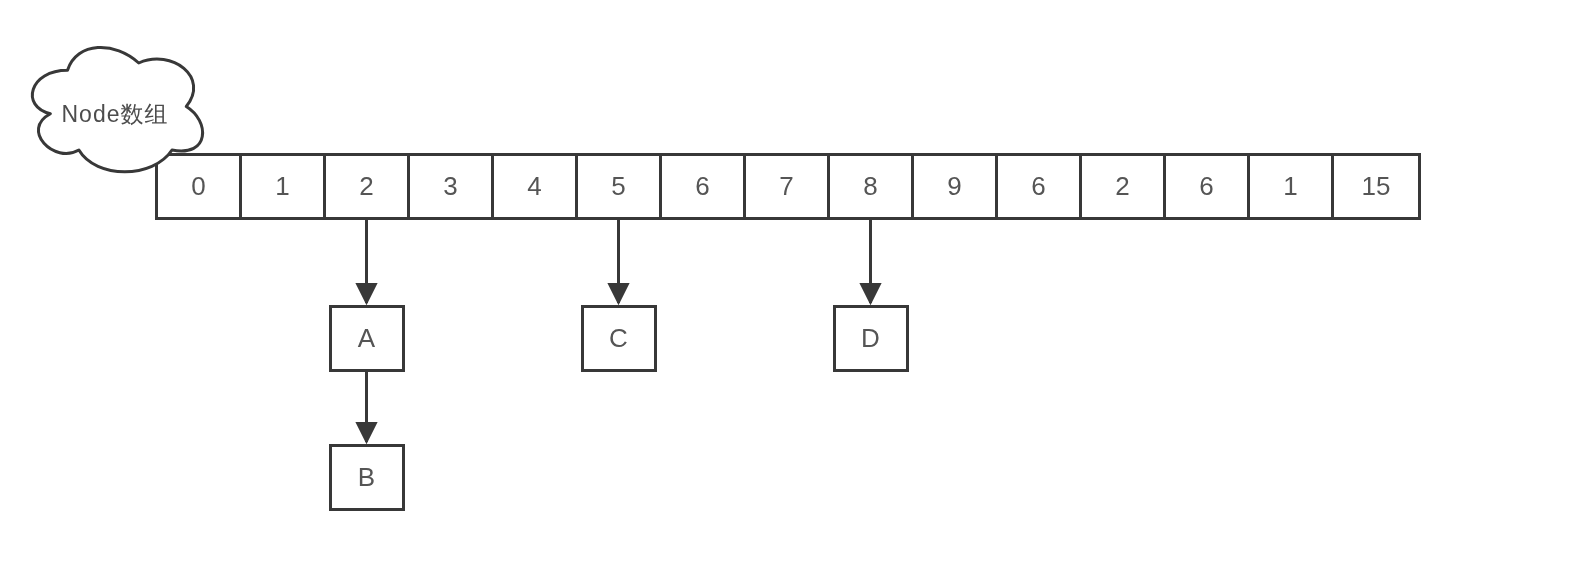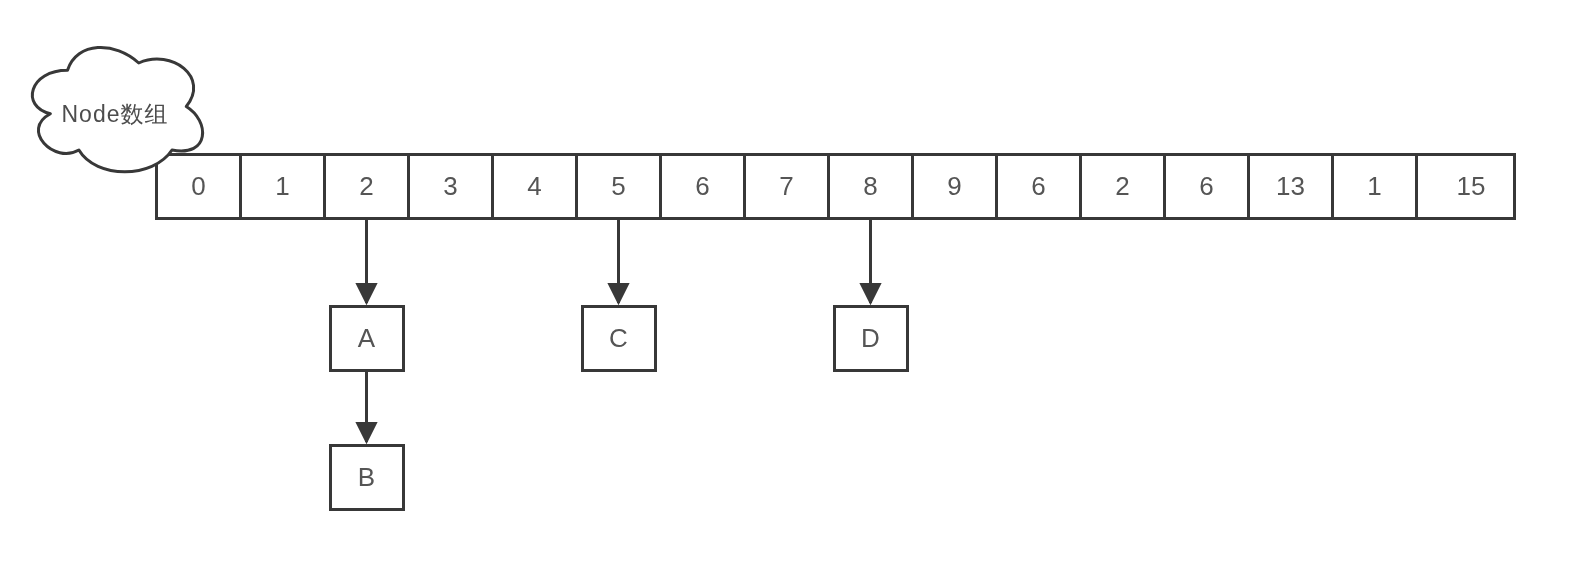--- a/index.html
+++ b/index.html
@@ -30,21 +30,21 @@
     width: 84px;
     box-sizing: border-box;
     border-right: 3px solid #383838;
     display: flex;
     align-items: center;
     justify-content: center;
     font-size: 26px;
     color: #555555;
     background: #ffffff;
   }
-  .array-cell:last-child { border-right: none; margin-left: 11px; }
+  .array-cell:last-child { border-right: none; }
   
   .node-box {
     position: absolute;
     width: 76px;
     height: 67px;
     box-sizing: border-box;
     border: 3px solid #383838;
     background: #ffffff;
     display: flex;
     align-items: center;
@@ -94,21 +94,20 @@
       <div class="array-cell">3</div>
       <div class="array-cell">4</div>
       <div class="array-cell">5</div>
       <div class="array-cell">6</div>
       <div class="array-cell">7</div>
       <div class="array-cell">8</div>
       <div class="array-cell">9</div>
       <div class="array-cell">6</div>
       <div class="array-cell">2</div>
       <div class="array-cell">6</div>
-      <div class="array-cell">13</div>
       <div class="array-cell">1</div>
       <div class="array-cell">15</div>
     </div>
 
   <svg id="connectors" width="1572" height="566" viewBox="0 0 1572 566">
     <defs>
       <marker id="arrowhead" viewBox="0 0 10 10" refX="9" refY="5" markerWidth="7.5" markerHeight="7.5" orient="auto-start-reverse">
         <path d="M 0 0 L 10 5 L 0 10 z" fill="#383838"></path>
       </marker>
     </defs>

